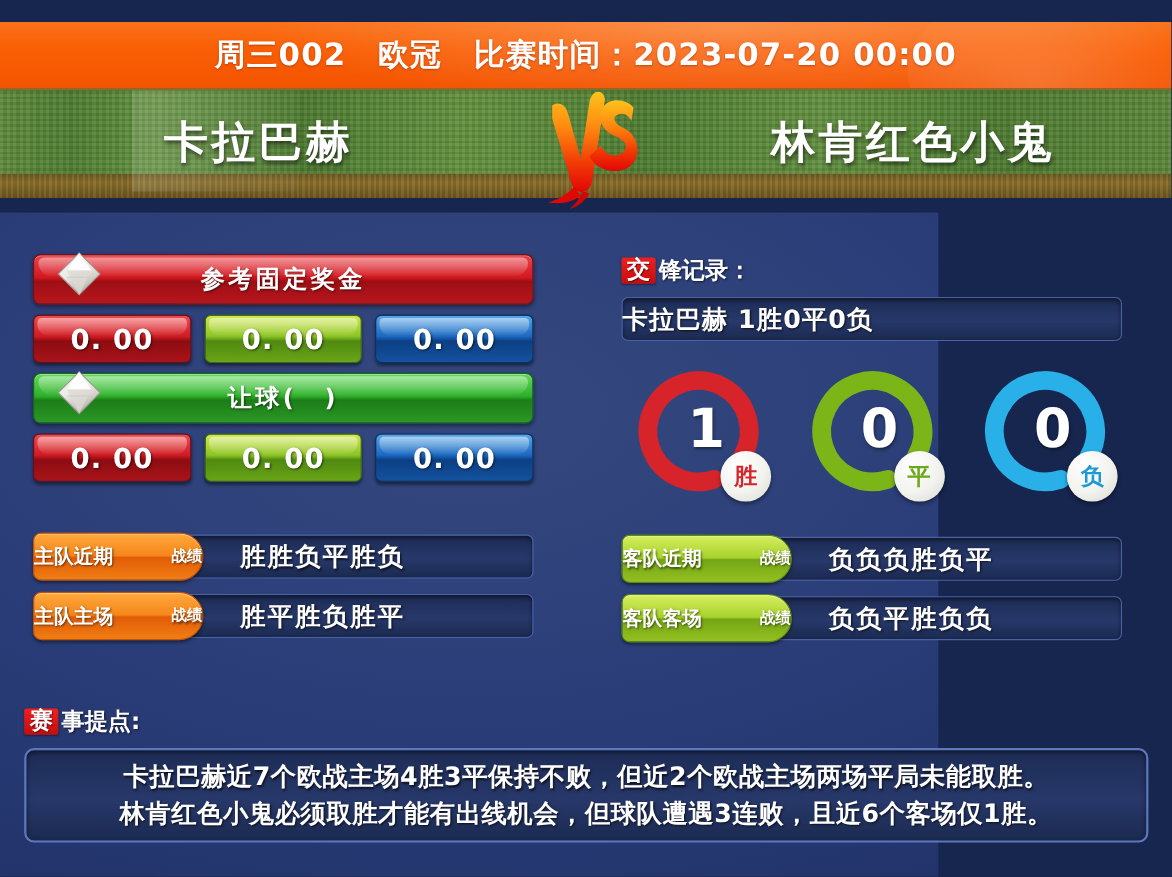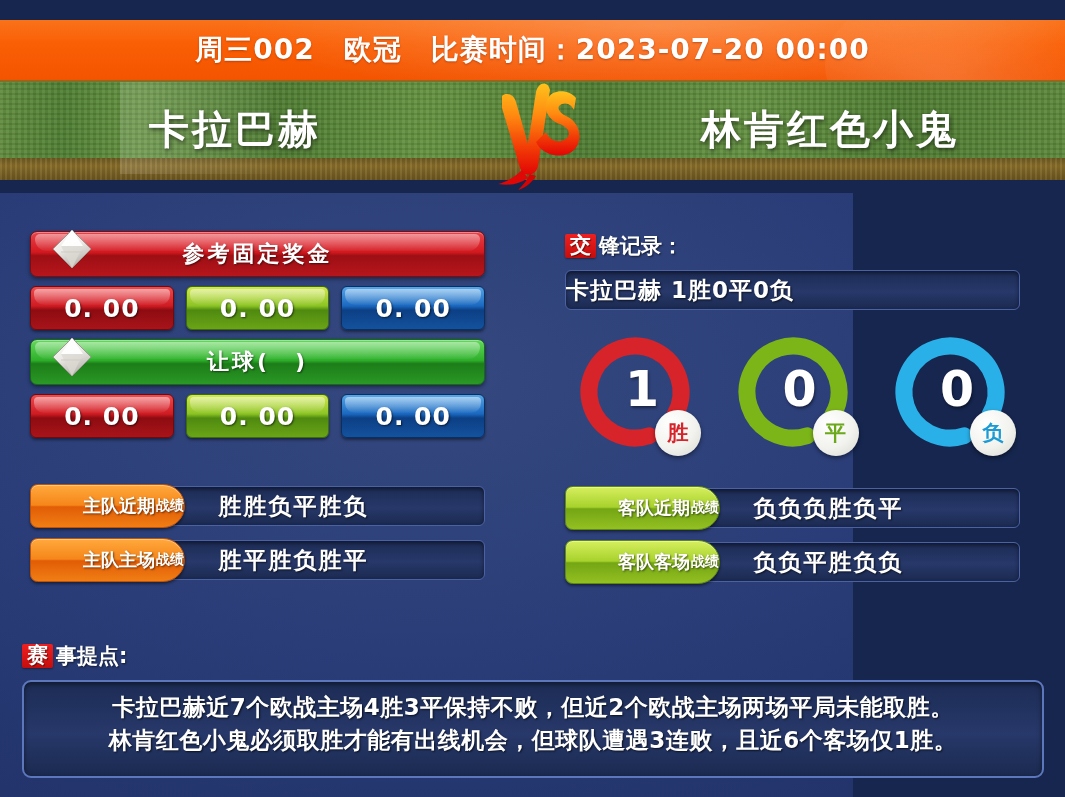--- a/index.html
+++ b/index.html
@@ -181,37 +181,36 @@
     box-shadow:inset 0 2px 4px rgba(0,0,0,0.5);
     display:flex; align-items:center; justify-content:center;
   }
   .form-val {
     color:#fff; font-size:23px; font-weight:bold; letter-spacing:2px;
     padding-left:72px; text-shadow:1px 1px 2px rgba(0,0,0,0.7);
   }
   .form-tab {
     position:absolute; left:0; top:-2px; width:155px; height:44px; z-index:3;
     border-radius:9px 26px 26px 9px;
-    display:flex; align-items:center; justify-content:flex-end;
+    display:flex; align-items:center; justify-content:space-between;
     box-shadow:0 2px 3px rgba(0,0,0,0.45), inset 0 1px 0 rgba(255,255,255,0.4);
-    padding-left:27px;
   }
   .form-tab.orange { background:linear-gradient(180deg,#ffa93d 0%,#f5861a 48%,#e25c06 52%,#f07e14 100%); border:1px solid #c25206; }
   .form-tab.lime   { background:linear-gradient(180deg,#d6ee5e 0%,#a7d22c 48%,#74a514 52%,#93c021 100%); border:1px solid #5f8a0e; }
   .tab-main { color:#fff; font-size:18px; font-weight:bold; text-shadow:1px 1px 2px rgba(0,0,0,0.55); }
   .tab-sub  { color:#fff; font-size:14px; font-weight:bold; text-shadow:1px 1px 2px rgba(0,0,0,0.55); margin-left:1px; }
 
   
   .analysis { position:absolute; left:22px; top:448px; width:1022px; }
   .analysis-box {
     margin-top:6px;
     background:linear-gradient(180deg,#1d2c55 0%,#27386a 55%,#1b2a50 100%);
     border:2px solid #5d77bd; border-radius:9px;
     box-shadow:inset 0 2px 5px rgba(0,0,0,0.5);
-    padding:9px 14px 20px 14px;
+    padding:9px 14px 8px 14px;
     text-align:center;
   }
   .analysis-line {
     color:#fff; font-size:23px; font-weight:bold; line-height:1.42;
     letter-spacing:0.5px; text-shadow:1px 1px 2px rgba(0,0,0,0.7);
   }
 </style>
 </head>
 <body>
 

